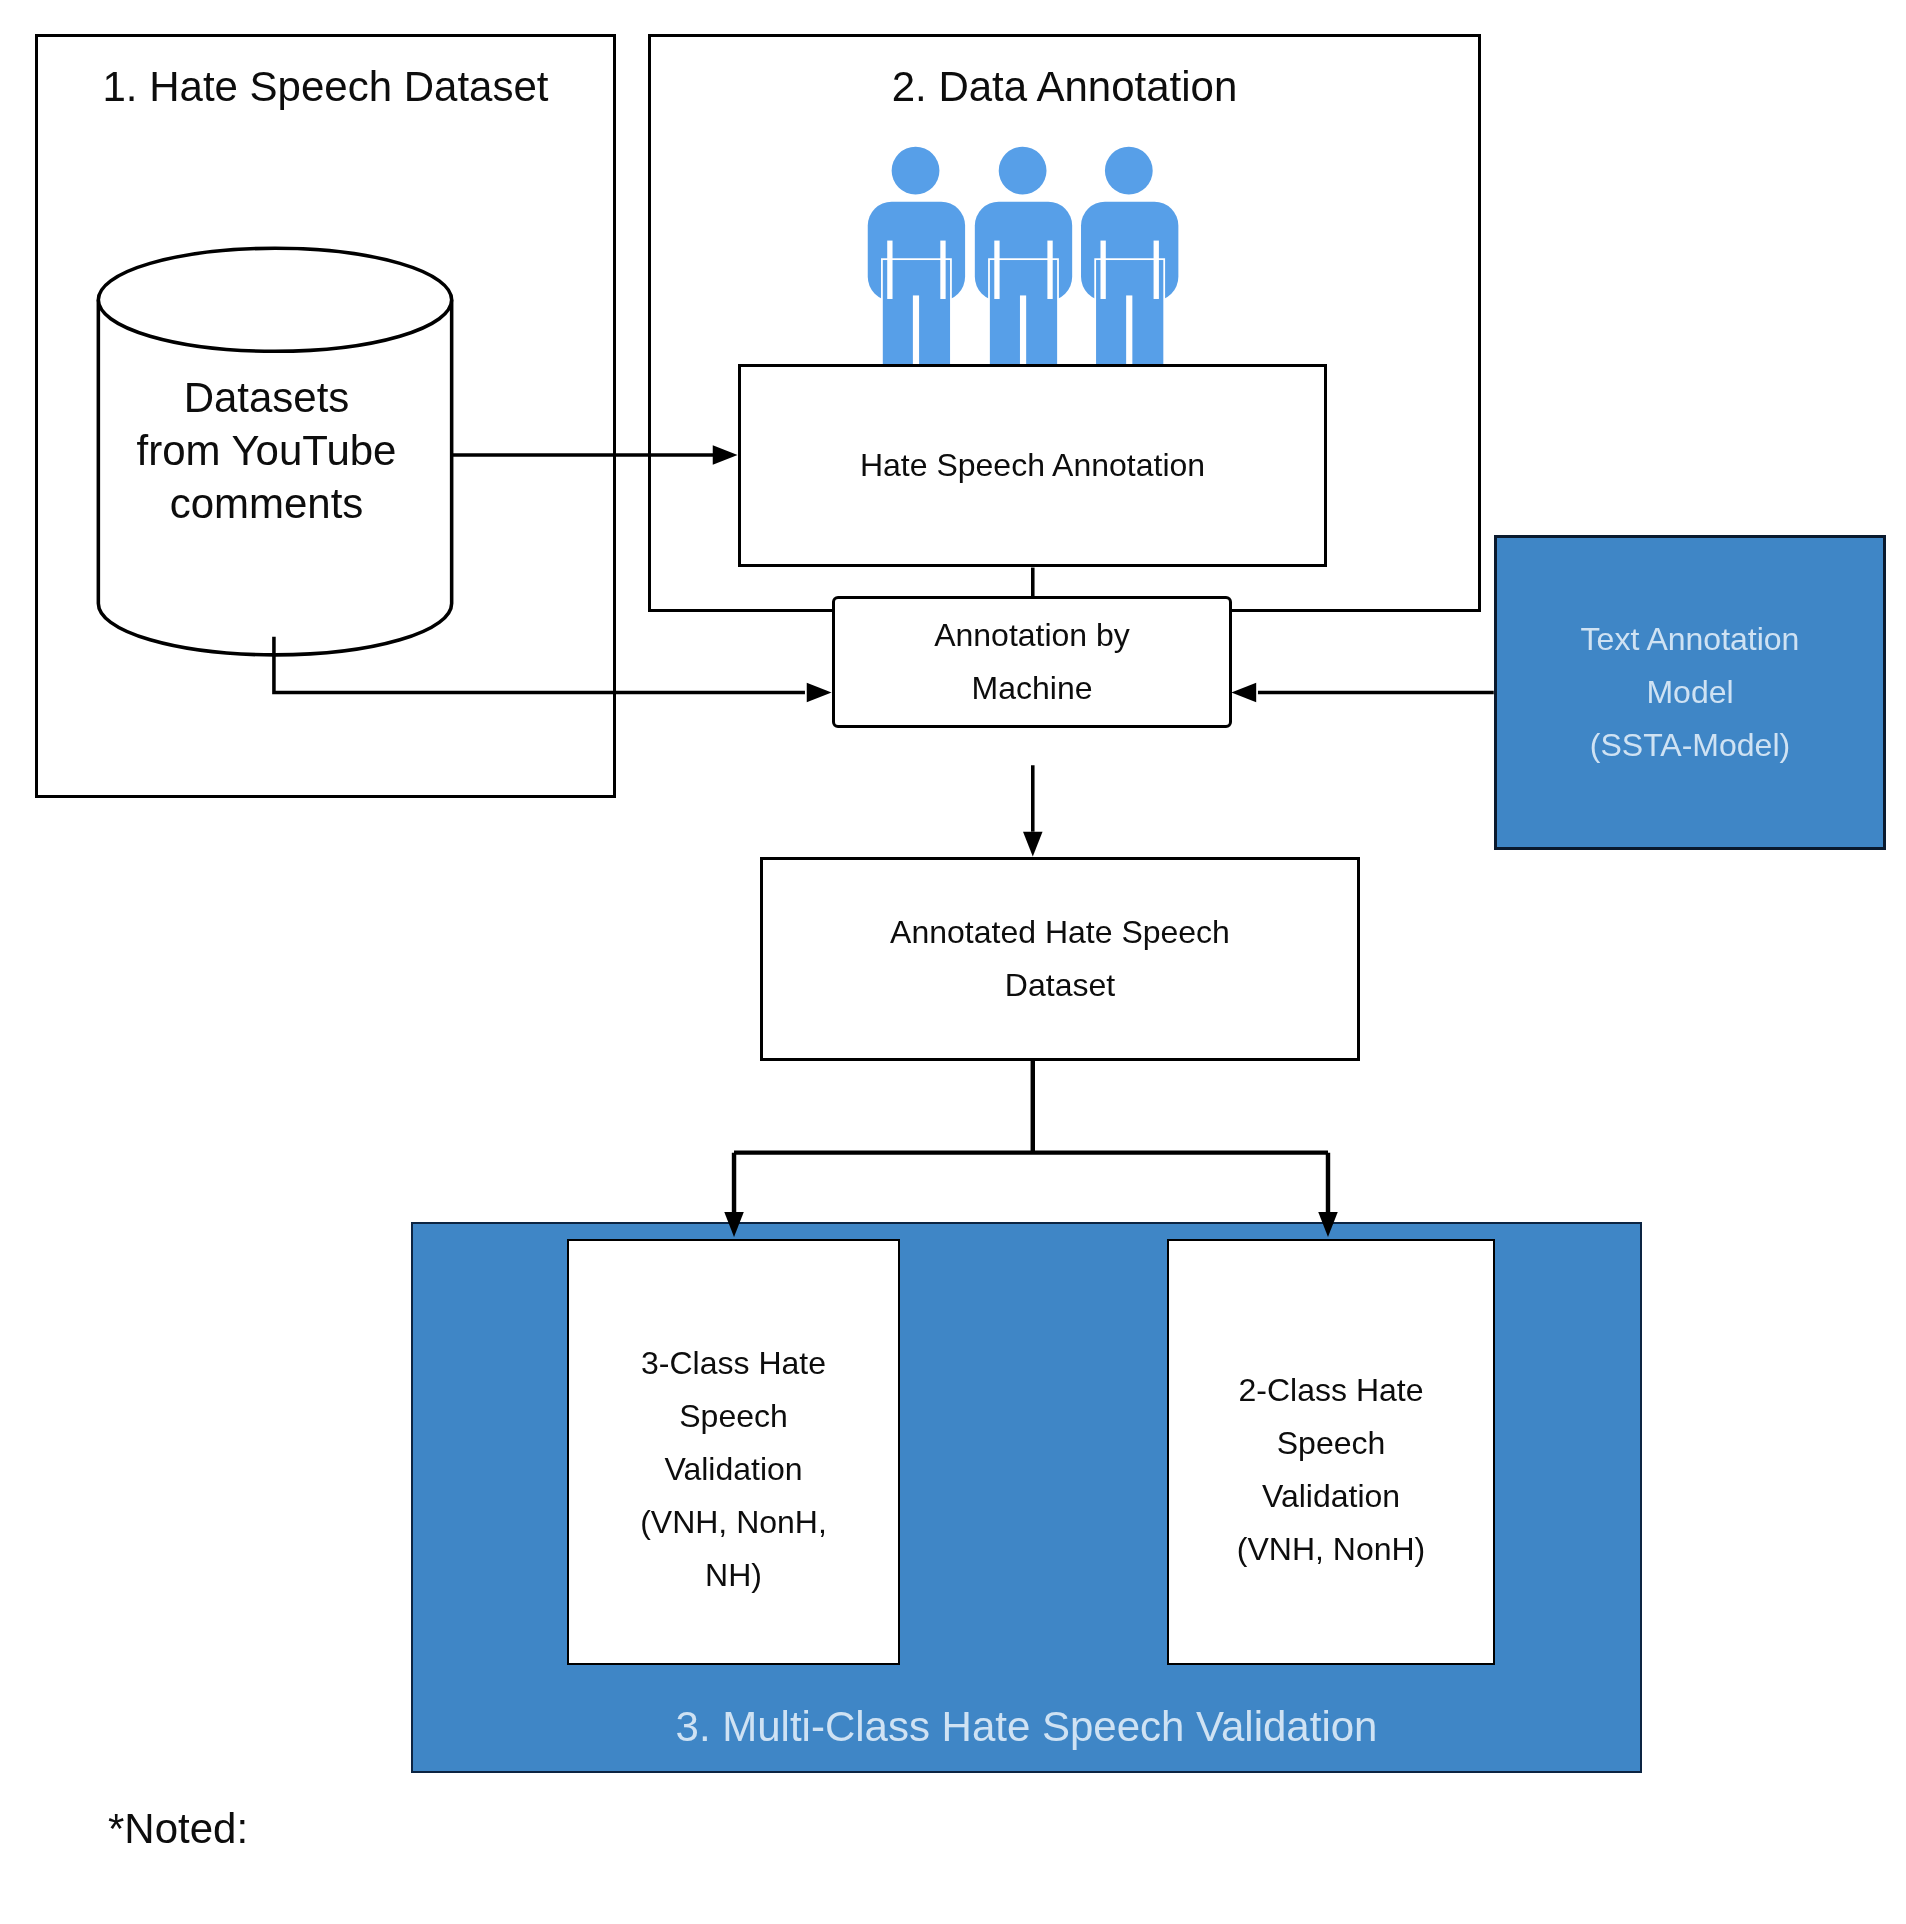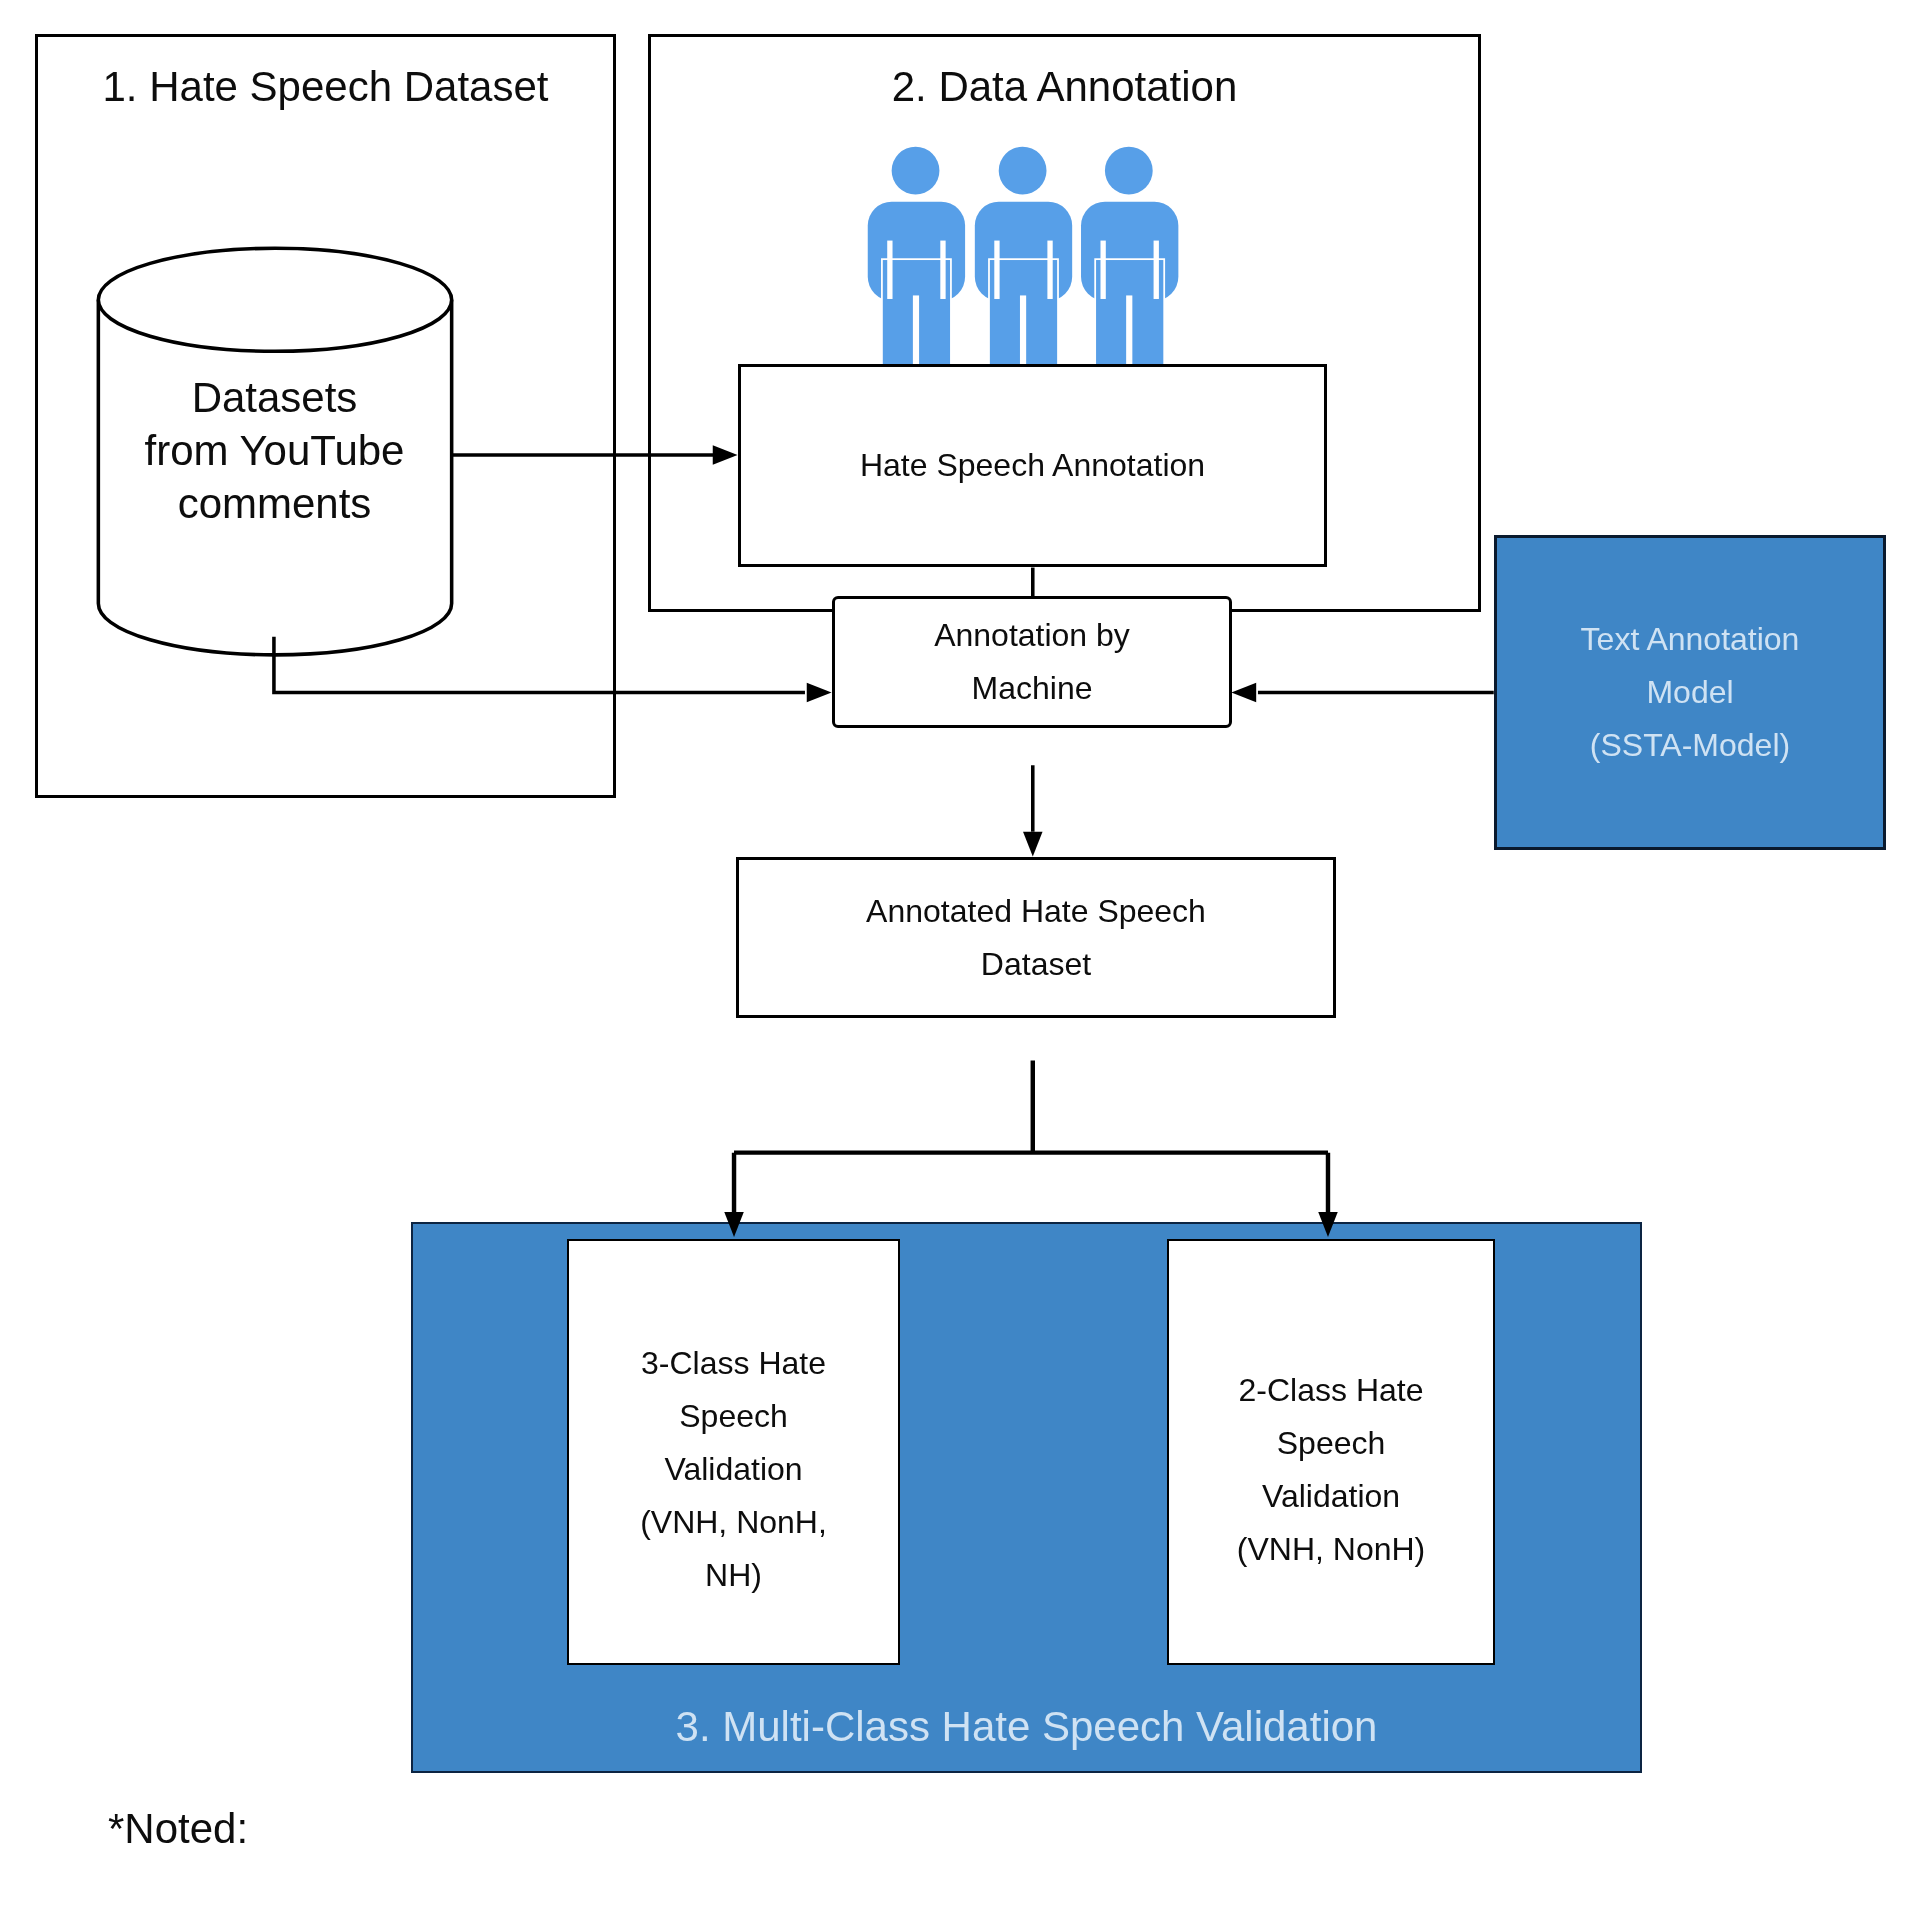--- a/index.html
+++ b/index.html
@@ -53,21 +53,21 @@
   </div>
 
   <div class="frame" style="left:648px;top:34px;width:833px;height:578px;">
     <div class="frame-title">2. Data Annotation</div>
   </div>
 
   <svg class="abs icon-layer" style="left:93px;top:243px;" width="364" height="419" viewBox="0 0 410 472">
     <path d="M6 64 L6 406 A199 58 0 0 0 404 406 L404 64" fill="#ffffff" stroke="#000000" stroke-width="4"></path>
     <ellipse cx="205" cy="64" rx="199" ry="58" fill="#ffffff" stroke="#000000" stroke-width="4"></ellipse>
   </svg>
-  <div class="cyl-label" style="left:98px;top:371px;width:353px;">
+  <div class="cyl-label" style="left:90px;top:371px;width:353px;">
     <div>Datasets</div>
     <div>from YouTube</div>
     <div>comments</div>
   </div>
 
   <svg class="abs icon-layer" style="left:863px;top:145px;" width="321" height="223" viewBox="0 0 362 252">
     <defs>
       <g id="person">
         <circle cx="56" cy="29" r="27" fill="var(--person-blue,#579fe8)" stroke="#ffffff" stroke-width="4" paint-order="stroke"></circle>
         <rect x="2" y="64" width="110" height="112" rx="27" fill="var(--person-blue,#579fe8)" stroke="#ffffff" stroke-width="4" paint-order="stroke"></rect>
@@ -110,21 +110,21 @@
     <div>Annotation by</div>
     <div>Machine</div>
   </div>
 
   <div class="node blue" style="left:1494px;top:535px;width:392px;height:315px;">
     <div>Text Annotation</div>
     <div>Model</div>
     <div>(SSTA-Model)</div>
   </div>
 
-  <div class="node" style="left:736px;top:857px;width:600px;height:161px;">
+  <div class="node" style="left:760px;top:857px;width:600px;height:204px;">
     <div>Annotated Hate Speech</div>
     <div>Dataset</div>
   </div>
 
   <div class="region" style="left:411px;top:1222px;width:1231px;height:551px;padding-left:24px;">
     <div class="node inner" style="left:154px;top:15px;width:333px;height:426px;">
       <div>3-Class Hate</div>
       <div>Speech</div>
       <div>Validation</div>
       <div>(VNH, NonH,</div>

